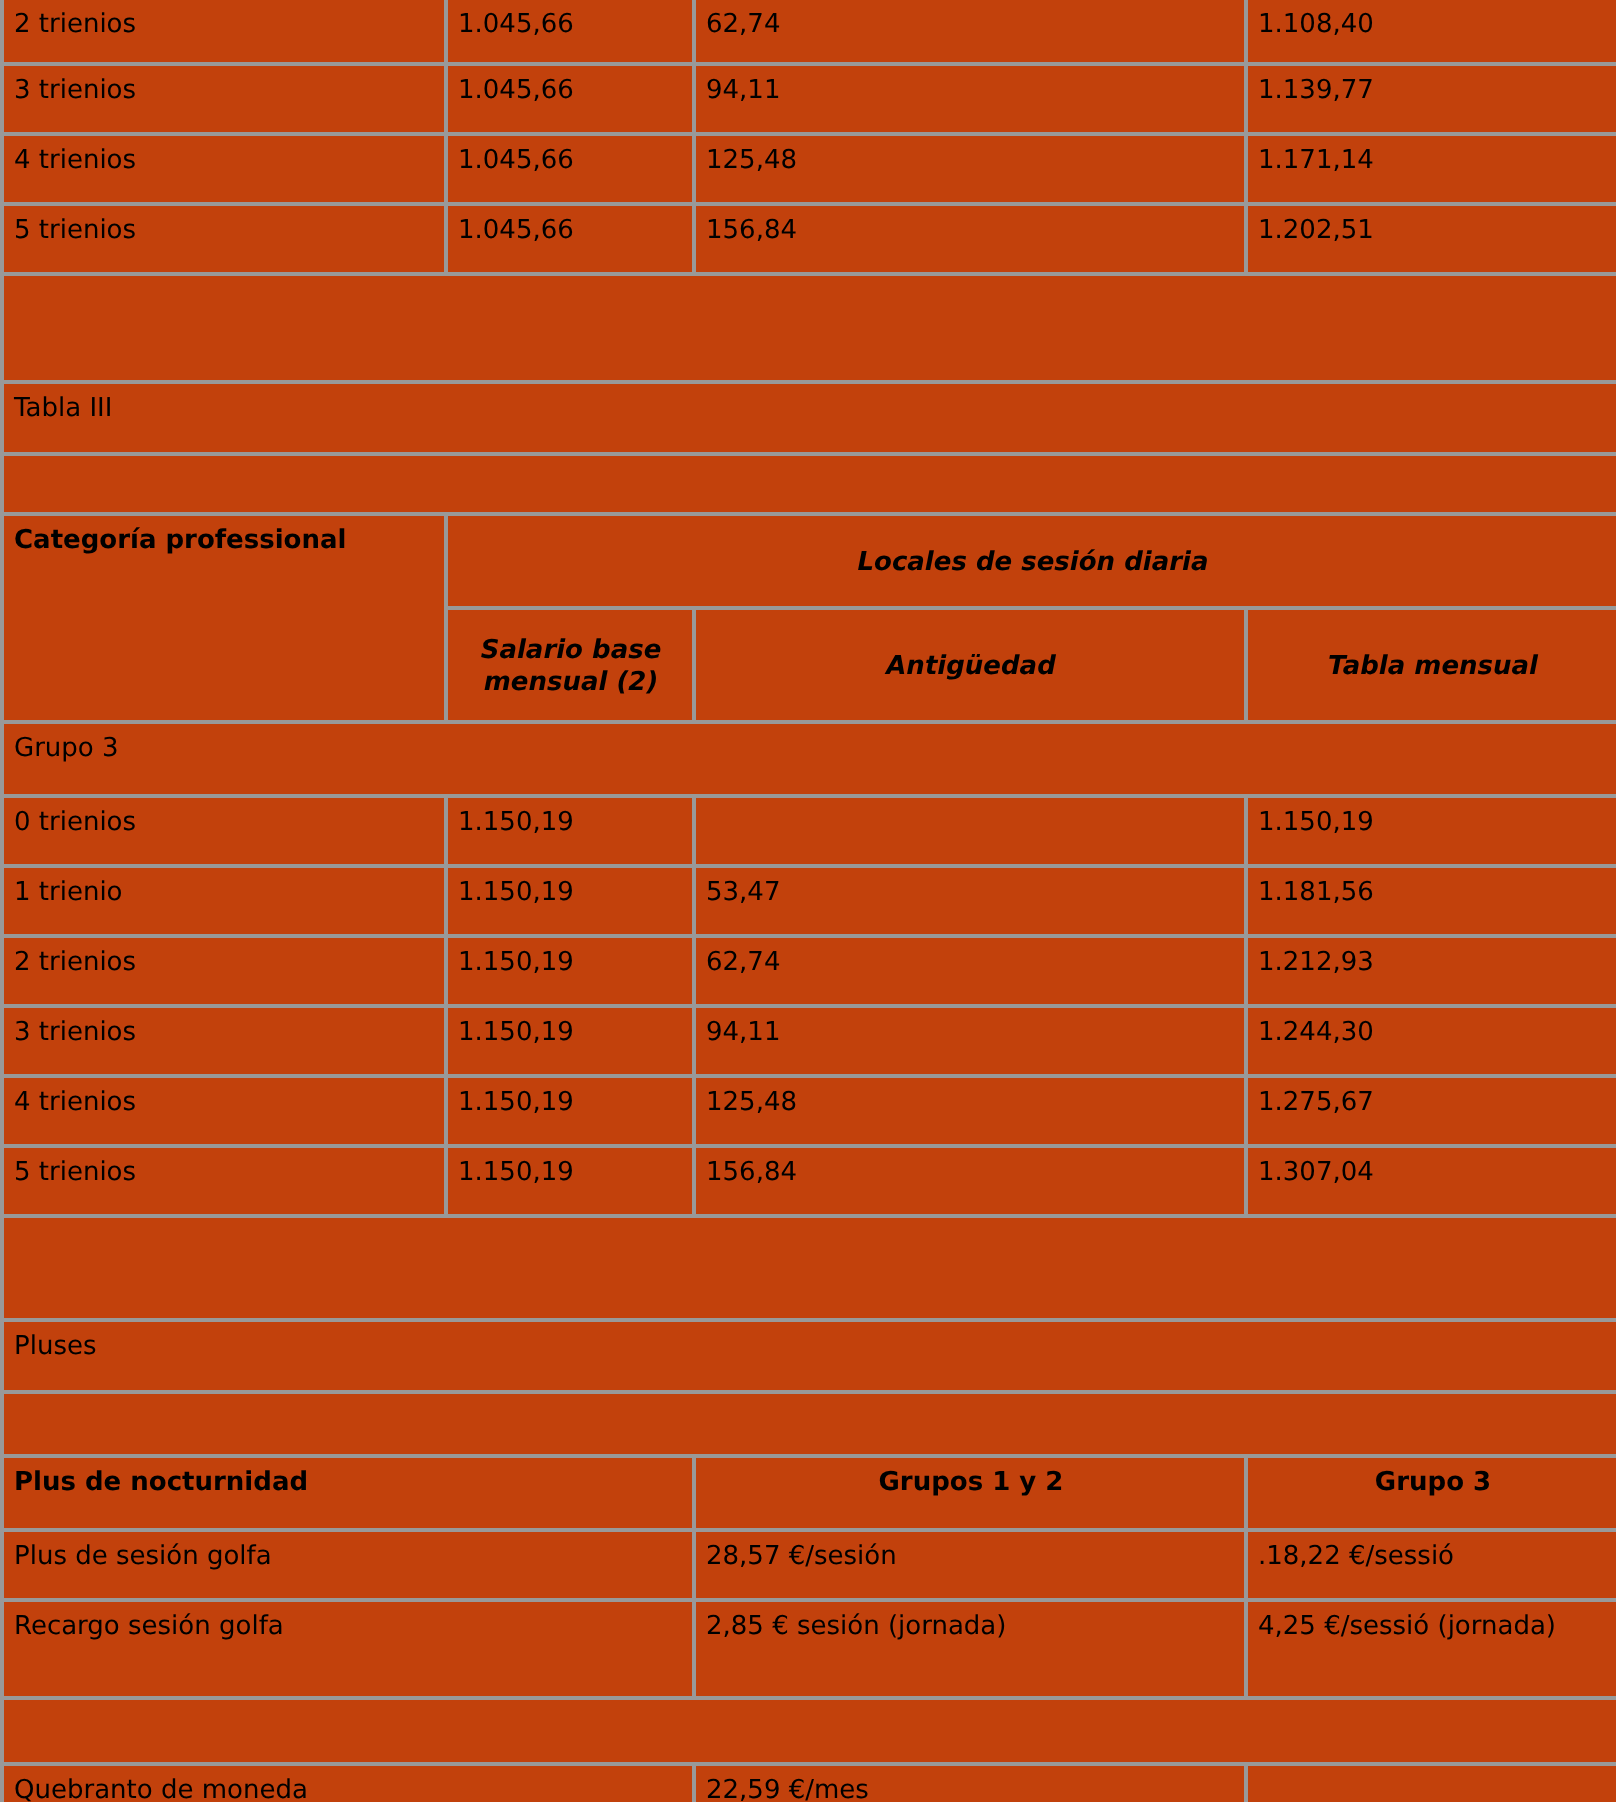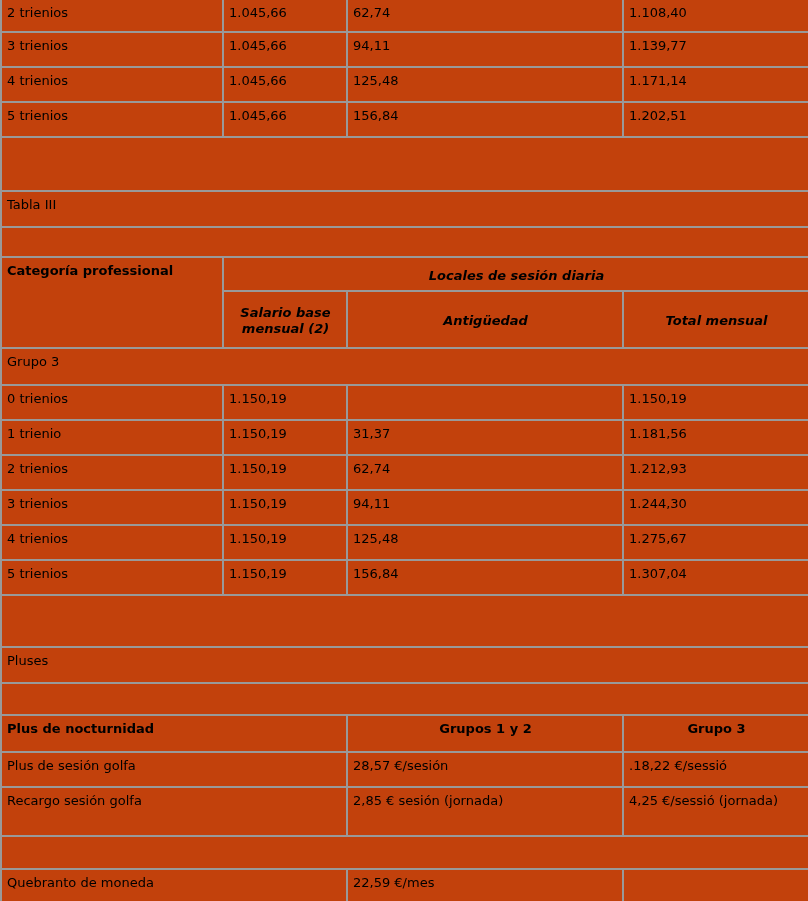--- a/index.html
+++ b/index.html
@@ -79,44 +79,44 @@
     </tr>
 
     <tr style="height:36px">
       <td colspan="4">Tabla III</td>
     </tr>
 
     <tr style="height:30px">
       <td colspan="4"></td>
     </tr>
 
-    <tr style="height:34px">
+    <tr style="height:47px">
       <td class="bold" rowspan="2">Categoría professional</td>
       <td class="bold ctr mid" colspan="3">Locales de sesión diaria</td>
     </tr>
     <tr style="height:57px">
       <td class="bold ctr mid">Salario base mensual (2)</td>
       <td class="bold ctr mid">Antigüedad</td>
-      <td class="bold ctr mid">Total mensual</td>
+      <td class="bold ctr mid">Tabla mensual</td>
     </tr>
 
     <tr style="height:37px">
       <td colspan="4">Grupo 3</td>
     </tr>
 
     <tr style="height:35px">
       <td class="ind">0 trienios</td>
       <td class="num">1.150,19</td>
       <td class="num"></td>
       <td class="num">1.150,19</td>
     </tr>
     <tr style="height:35px">
       <td class="ind">1 trienio</td>
       <td class="num">1.150,19</td>
-      <td class="num">31,37</td>
+      <td class="num">53,47</td>
       <td class="num">1.181,56</td>
     </tr>
     <tr style="height:35px">
       <td class="ind">2 trienios</td>
       <td class="num">1.150,19</td>
       <td class="num">62,74</td>
       <td class="num">1.212,93</td>
     </tr>
     <tr style="height:35px">
       <td class="ind">3 trienios</td>

